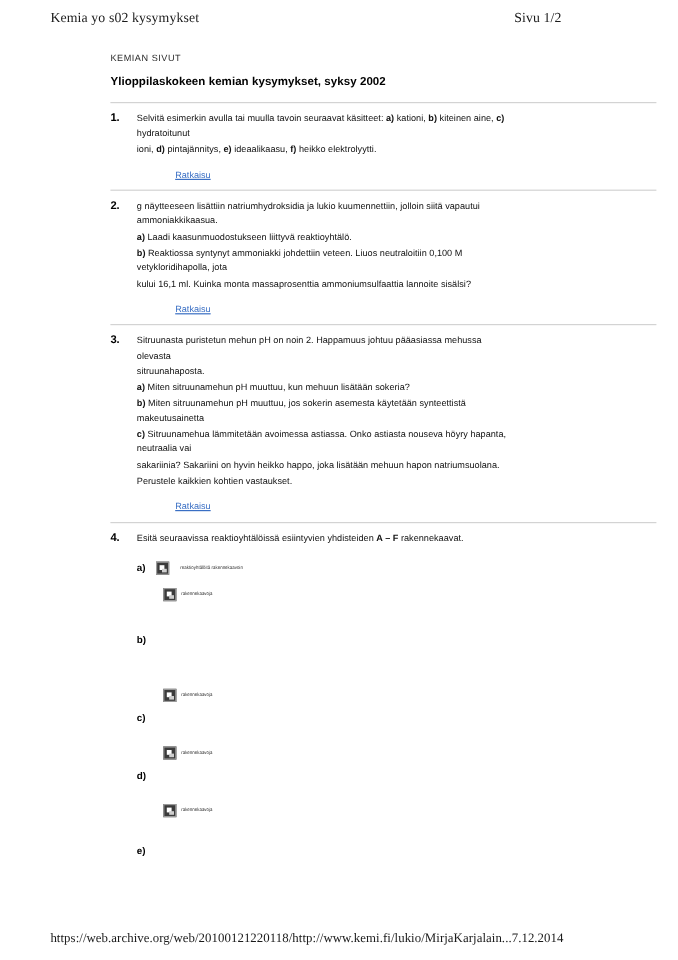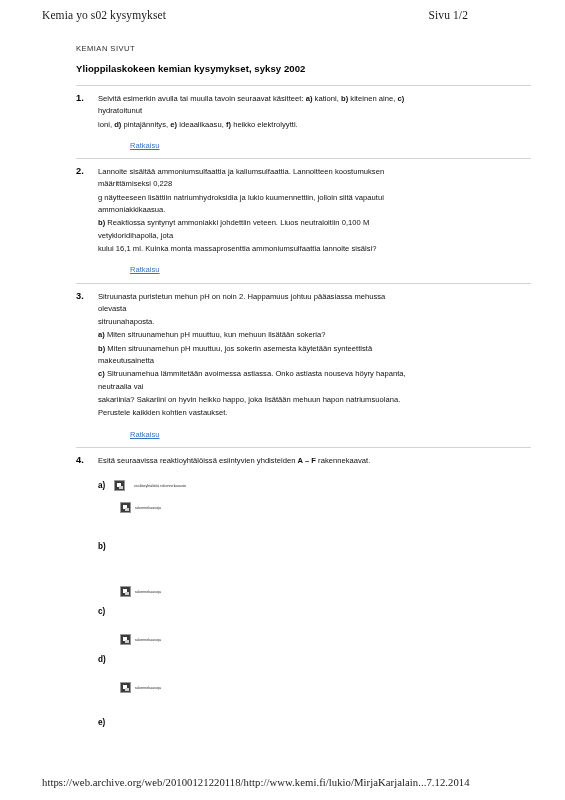--- a/index.html
+++ b/index.html
@@ -48,21 +48,21 @@
     color: #1a1a1a;
     letter-spacing: .05px;
   }
   .print-footer .url { white-space: nowrap; }
   .print-footer .date { padding-right: 6px; }
 
   
   .page {
     position: absolute;
     top: 44px;
-    left: 0;
+    left: 16px;
     width: 449px;
     padding: 0 34px 0 76px;
   }
 
   .site-label {
     font-size: 7.6px;
     letter-spacing: .45px;
     color: #2b2b2b;
     margin-bottom: 10px;
   }
@@ -177,22 +177,22 @@
       <p>Selvitä esimerkin avulla tai muulla tavoin seuraavat käsitteet: <b>a)</b> kationi, <b>b)</b> kiteinen aine, <b>c)</b> hydratoitunut</p>
       <p>ioni, <b>d)</b> pintajännitys, <b>e)</b> ideaalikaasu, <b>f)</b> heikko elektrolyytti.</p>
       <a class="solution-link" href="#">Ratkaisu</a>
     </div>
   </div>
 
   <hr class="rule">
   <div class="question">
     <span class="q-num">2.</span>
     <div class="q-body">
-      <p>Lannoite sisältää ammoniumsulfaattia ja kaliumsulfaattia. Lannoitteen koostumuksen määrittämiseksi 0,228</p>
       <p>g näytteeseen lisättiin natriumhydroksidia ja lukio kuumennettiin, jolloin siitä vapautui ammoniakkikaasua.</p>
+      <p><b>a)</b> Laadi kaasunmuodostukseen liittyvä reaktioyhtälö.</p>
       <p><b>b)</b> Reaktiossa syntynyt ammoniakki johdettiin veteen. Liuos neutraloitiin 0,100 M vetykloridihapolla, jota</p>
       <p>kului 16,1 ml. Kuinka monta massaprosenttia ammoniumsulfaattia lannoite sisälsi?</p>
       <a class="solution-link" href="#">Ratkaisu</a>
     </div>
   </div>
 
   <hr class="rule">
   <div class="question">
     <span class="q-num">3.</span>
     <div class="q-body">

